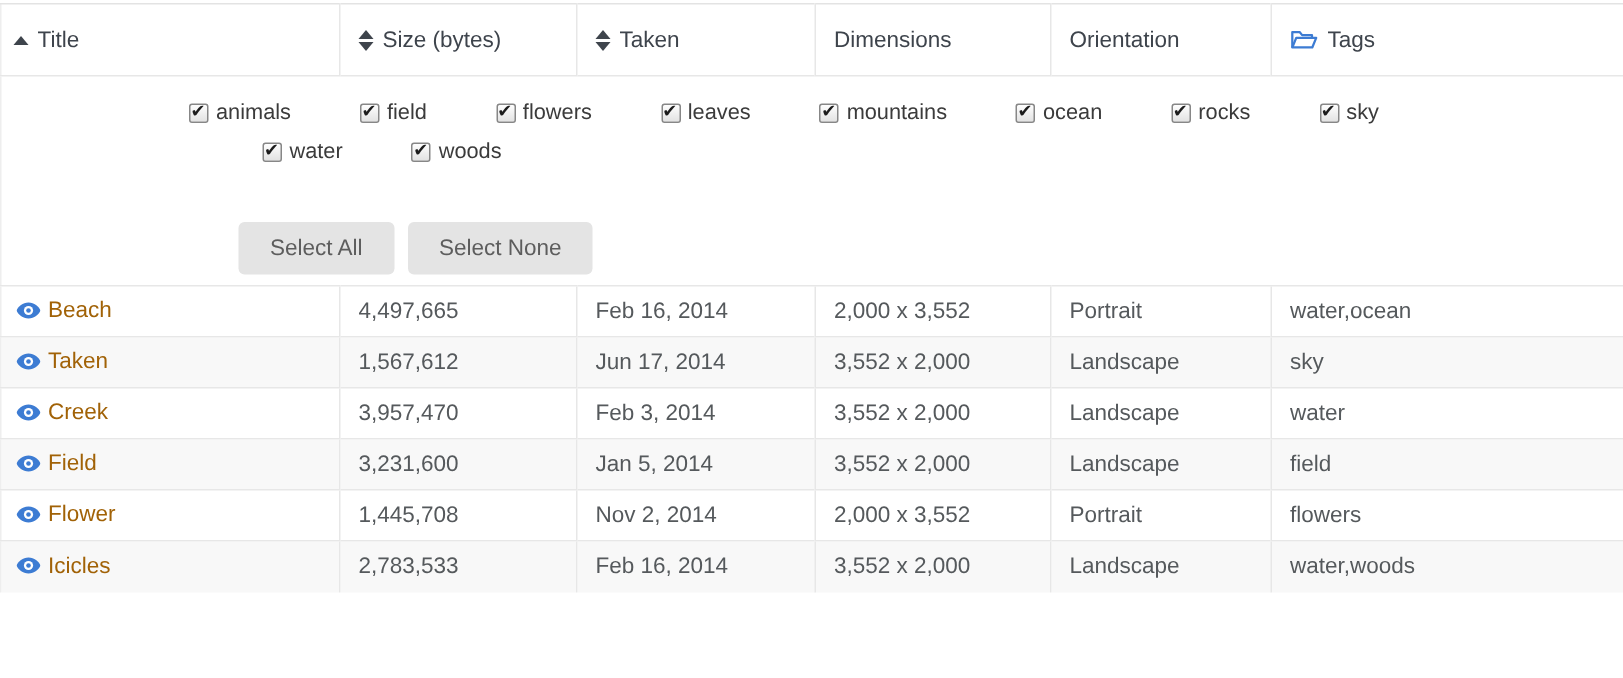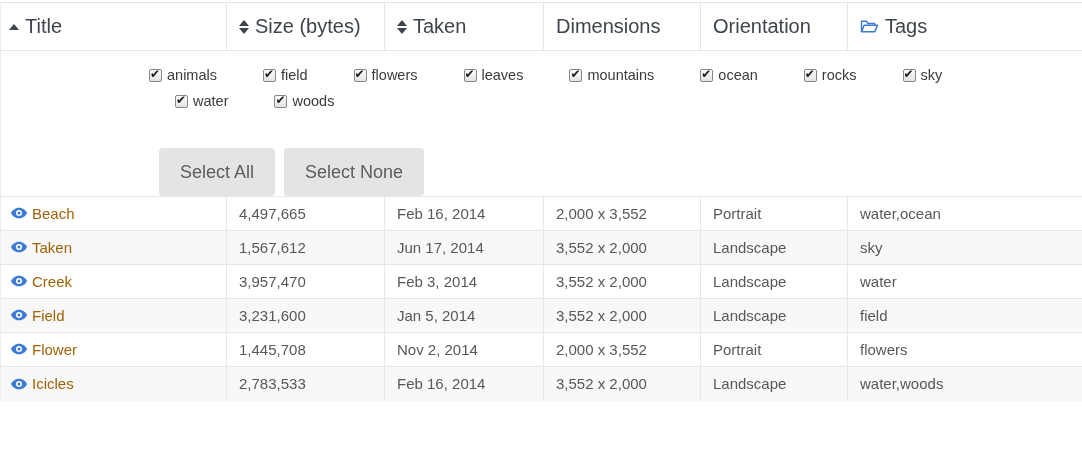--- a/index.html
+++ b/index.html
@@ -16,21 +16,21 @@
     border-top: 1px solid #e3e3e3;
     border-left: 1px solid #eee;
     border-right: 1px solid #eee;
   }
   thead th {
     height: 48px;
     padding: 0 12px;
     text-align: left;
     vertical-align: middle;
     font-weight: 400;
-    font-size: 20px;
+    font-size: 15px;
     color: #3e444c;
     background: #fff;
     border-left: 1px solid #e7e7e7;
   }
   thead th:first-child { border-left: none; padding-left: 8px; }
   .th-inner { display: flex; align-items: center; gap: 6px; }
   
   .caret-up {
     width: 0; height: 0;
     border-left: 5px solid transparent;
@@ -44,40 +44,40 @@
     border-top: 6px solid #3e444c;
   }
   .sort-both { display: flex; flex-direction: column; gap: 2px; }
   .folder-icon svg { display: block; }
   
   .filter-cell { padding: 0; height: 140px; border-top: 1px solid #e7e7e7; vertical-align: top; background: #fff; }
   .cb-row {
     display: flex; column-gap: 46px; align-items: center;
     height: 20px; font-size: 14.5px; color: #3b3b3b;
   }
-  .cb-row-1 { margin: 14px 0 0 112px; padding-left: 26px; }
+  .cb-row-1 { margin: 14px 0 0 89px; padding-left: 26px; }
   .cb-row-2 { margin: 6px 0 0 164px; }
   .cb-label { display: inline-flex; align-items: center; gap: 5px; cursor: pointer; white-space: nowrap; }
   .cb-label input {
     appearance: none; -webkit-appearance: none;
     width: 13px; height: 13px;
     border: 1px solid #878787; border-radius: 2px;
     background: linear-gradient(#fefefe, #e2e2e2);
     position: relative; flex: 0 0 auto;
   }
   .cb-label input:checked::after {
     content: "\2714";
     position: absolute; left: 0px; top: -3px;
     font-size: 12px; color: #1c1c1c;
   }
   .btn-row { margin: 37px 0 0 148px; display: flex; gap: 9px; }
   .btn {
-    height: 48px; padding: 0 21px;
+    height: 35px; padding: 0 21px;
     background: #e4e4e4; border: none; border-radius: 4px;
-    font-family: inherit; font-size: 18px; color: #5d5d5d;
+    font-family: inherit; font-size: 15px; color: #5d5d5d;
     cursor: pointer;
   }
   
   tbody td {
     height: 34px; padding: 0 12px;
     font-size: 15px; color: #55595c;
     border-top: 1px solid #e7e7e7;
     border-left: 1px solid #e7e7e7;
     vertical-align: middle;
     white-space: nowrap; overflow: hidden;

